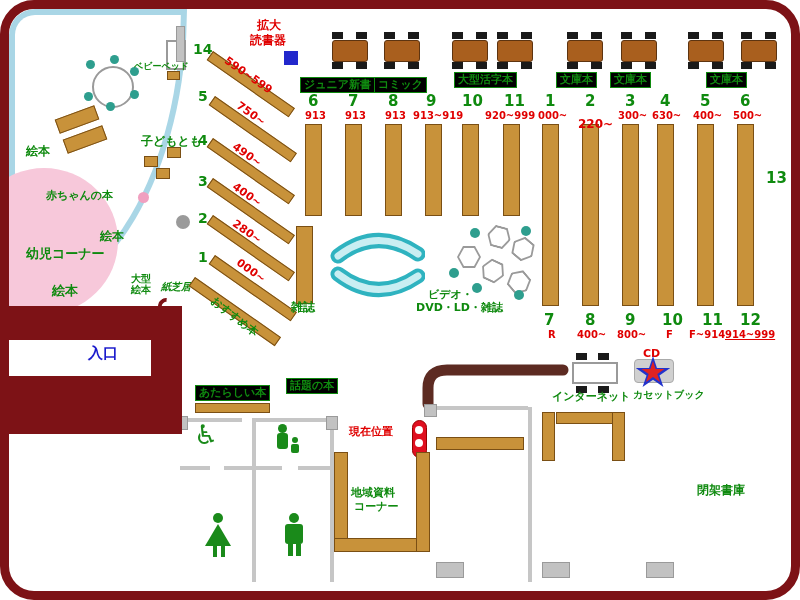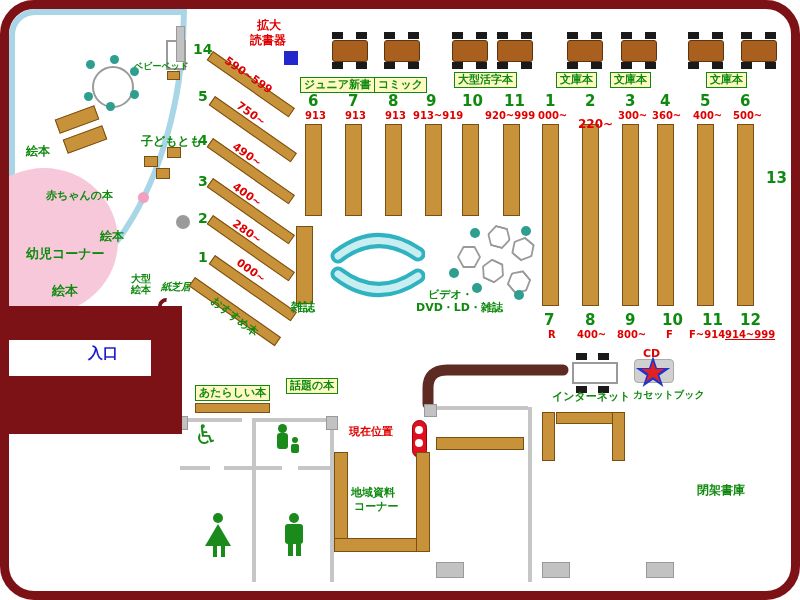--- a/index.html
+++ b/index.html
@@ -3,21 +3,21 @@
 <meta charset="utf-8">
 <style>
   html,body{margin:0;padding:0;background:#fff;}
   #map{position:relative;width:800px;height:600px;box-sizing:border-box;
        background:#fff;border:9px solid #7d1216;border-radius:34px;overflow:hidden;
        font-family:"DejaVu Sans","Liberation Sans",sans-serif;}
   .a{position:absolute;}
   .t{white-space:nowrap;line-height:1.1;font-family:"DejaVu Sans","Liberation Sans",sans-serif;}
   .g{color:#0f8a0f;font-weight:bold;}
   .rd{color:#e00000;font-weight:bold;}
-  .gl{border:1px solid #0f8a0f;background:#fef9c3;color:#0f8a0f;font-weight:bold;
+  .gl{border:1px solid #0f8a0f;background:#000000;color:#0f8a0f;font-weight:bold;
       padding:0 3px;font-size:11px;line-height:14px;white-space:nowrap;}
   .sh{background:#c8923a;border:1px solid #7a4f14;box-sizing:border-box;}
   .diag{transform-origin:0 0;transform:rotate(35deg);}
   .tbl{position:absolute;width:34px;height:20px;background:#a95f1e;border:1px solid #5e3410;border-radius:3px;}
   .chair{position:absolute;width:11px;height:7px;background:#1a1a1a;}
   .dot{position:absolute;background:#2e9e8e;border-radius:50%;}
   .pil{background:#c2c2c2;border:1px solid #9a9a9a;box-sizing:border-box;}
   .wall{background:#c6c6c6;}
   .hex{position:absolute;width:24px;height:22px;background:#9a9a9a;
        clip-path:polygon(25% 0,75% 0,100% 50%,75% 100%,25% 100%,0 50%);}
@@ -180,21 +180,21 @@
 
   <div class="a t g" style="left:536px;top:84px;font-size:15px;">1</div>
   <div class="a t g" style="left:576px;top:84px;font-size:15px;">2</div>
   <div class="a t g" style="left:616px;top:84px;font-size:15px;">3</div>
   <div class="a t g" style="left:651px;top:84px;font-size:15px;">4</div>
   <div class="a t g" style="left:691px;top:84px;font-size:15px;">5</div>
   <div class="a t g" style="left:731px;top:84px;font-size:15px;">6</div>
   <div class="a t rd" style="left:529px;top:101px;font-size:10px;">000~</div>
   <div class="a t rd" style="left:569px;top:109px;font-size:12px;">220~</div>
   <div class="a t rd" style="left:609px;top:101px;font-size:10px;">300~</div>
-  <div class="a t rd" style="left:643px;top:101px;font-size:10px;">360~</div>
+  <div class="a t rd" style="left:643px;top:101px;font-size:10px;">630~</div>
   <div class="a t rd" style="left:684px;top:101px;font-size:10px;">400~</div>
   <div class="a t rd" style="left:724px;top:101px;font-size:10px;">500~</div>
 
   <div class="a t g" style="left:535px;top:303px;font-size:15px;">7</div>
   <div class="a t g" style="left:576px;top:303px;font-size:15px;">8</div>
   <div class="a t g" style="left:616px;top:303px;font-size:15px;">9</div>
   <div class="a t g" style="left:653px;top:303px;font-size:15px;">10</div>
   <div class="a t g" style="left:693px;top:303px;font-size:15px;">11</div>
   <div class="a t g" style="left:731px;top:303px;font-size:15px;">12</div>
   <div class="a t rd" style="left:539px;top:320px;font-size:10px;">R</div>

